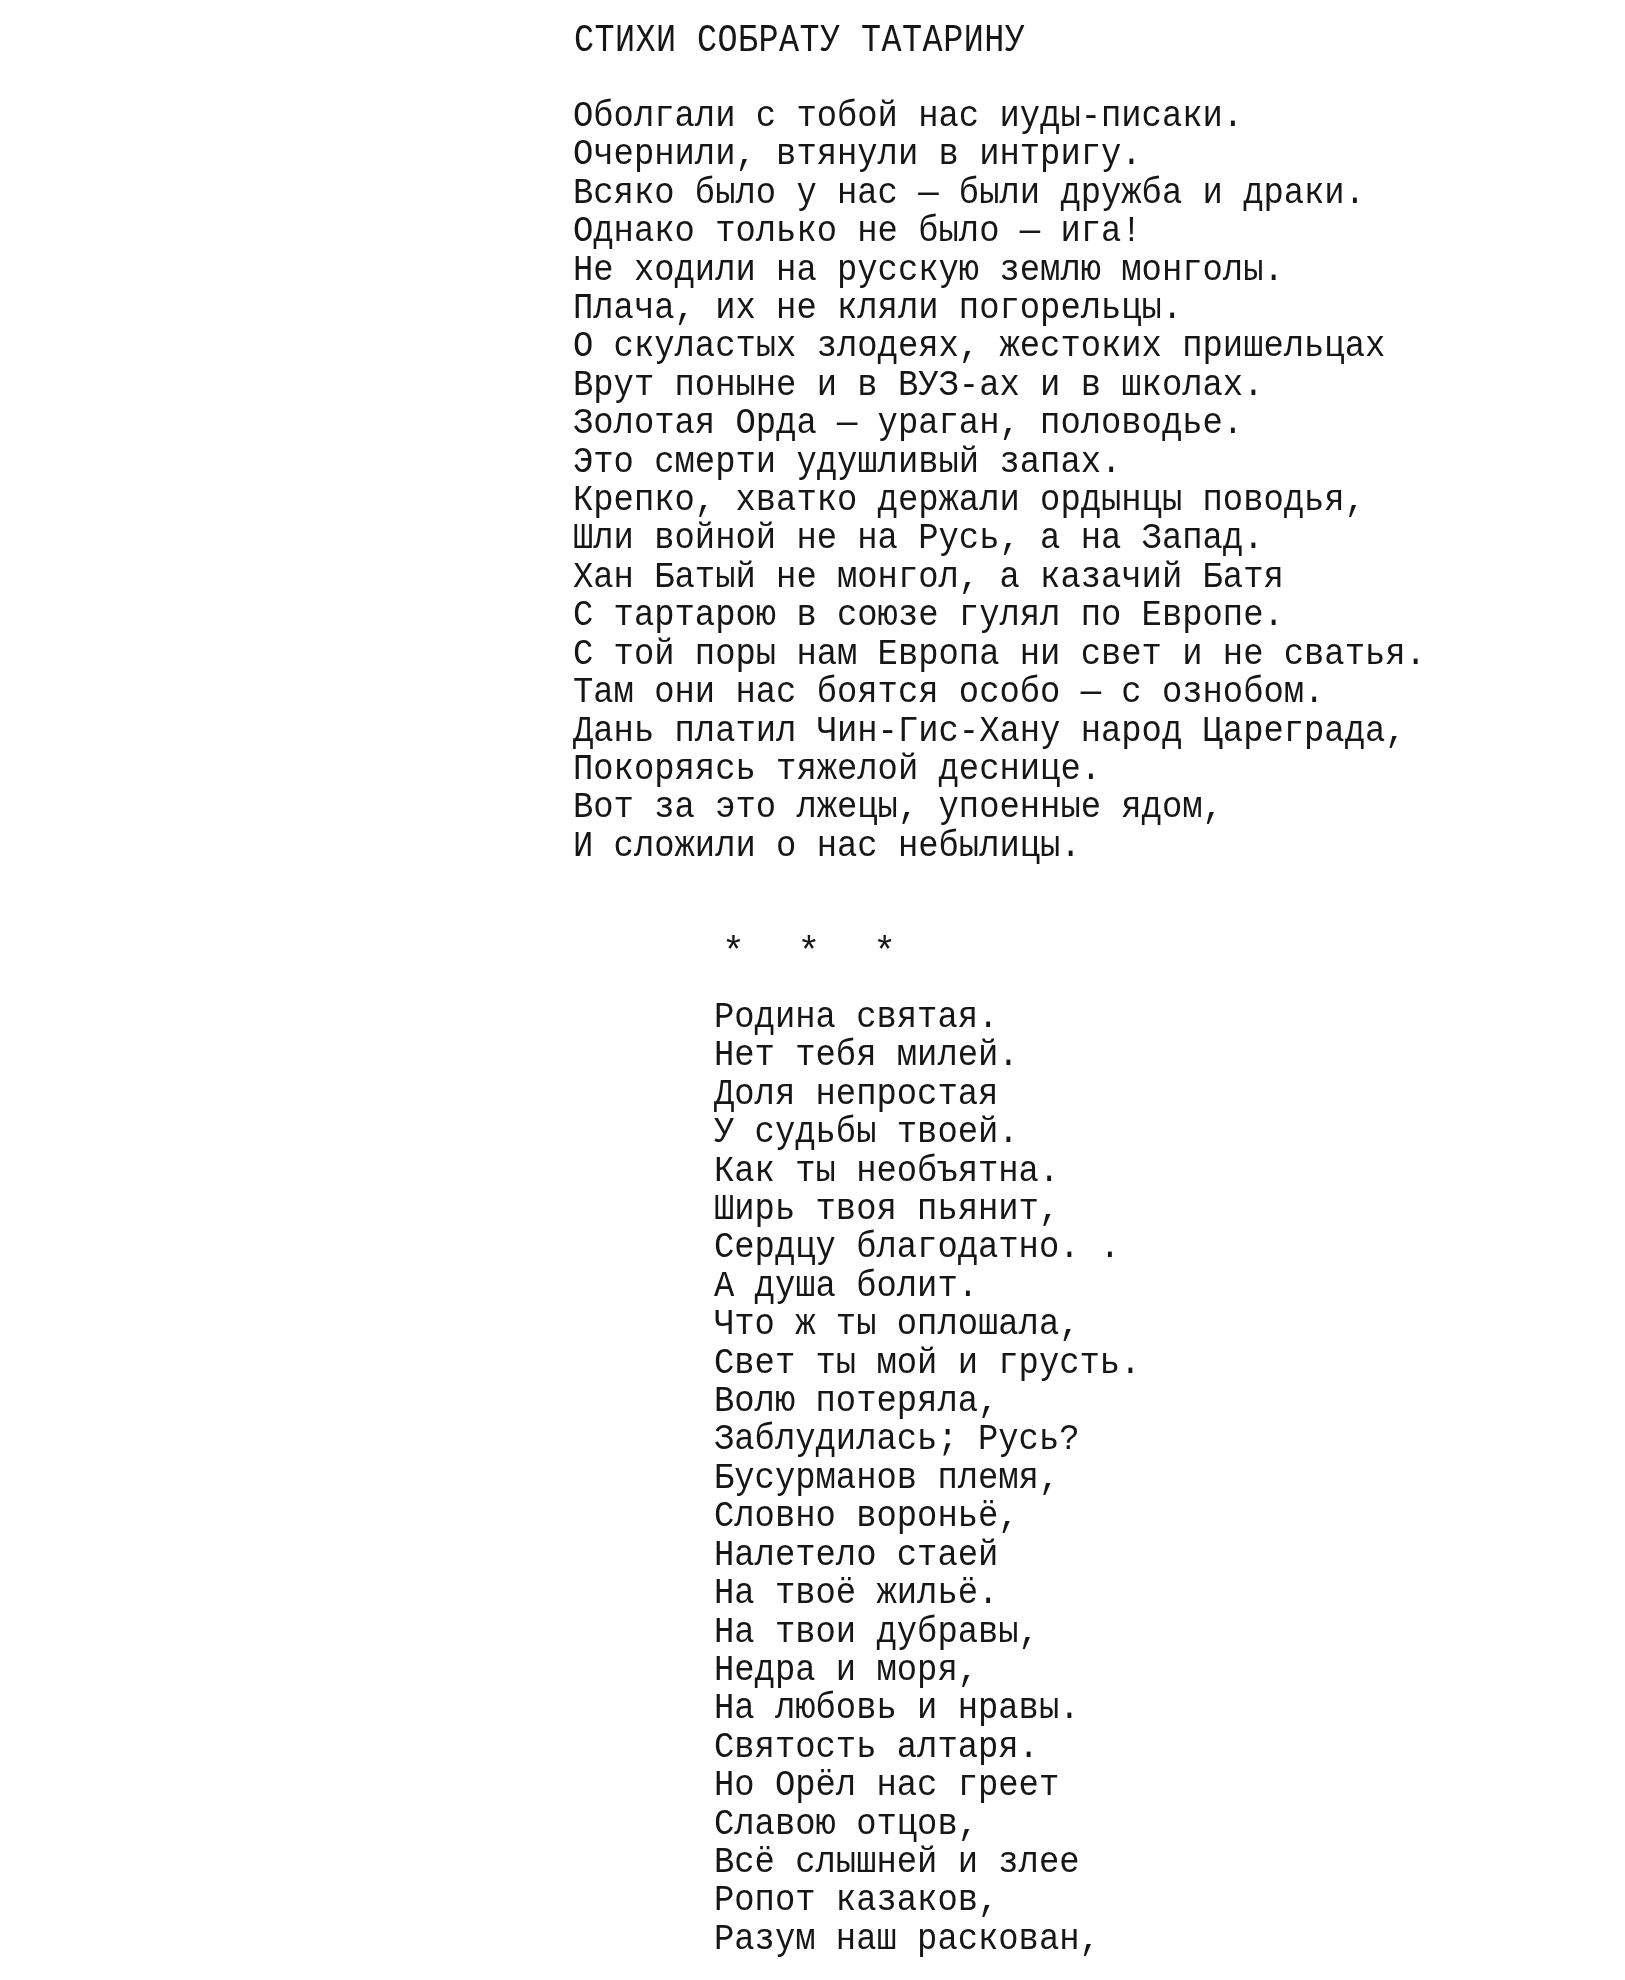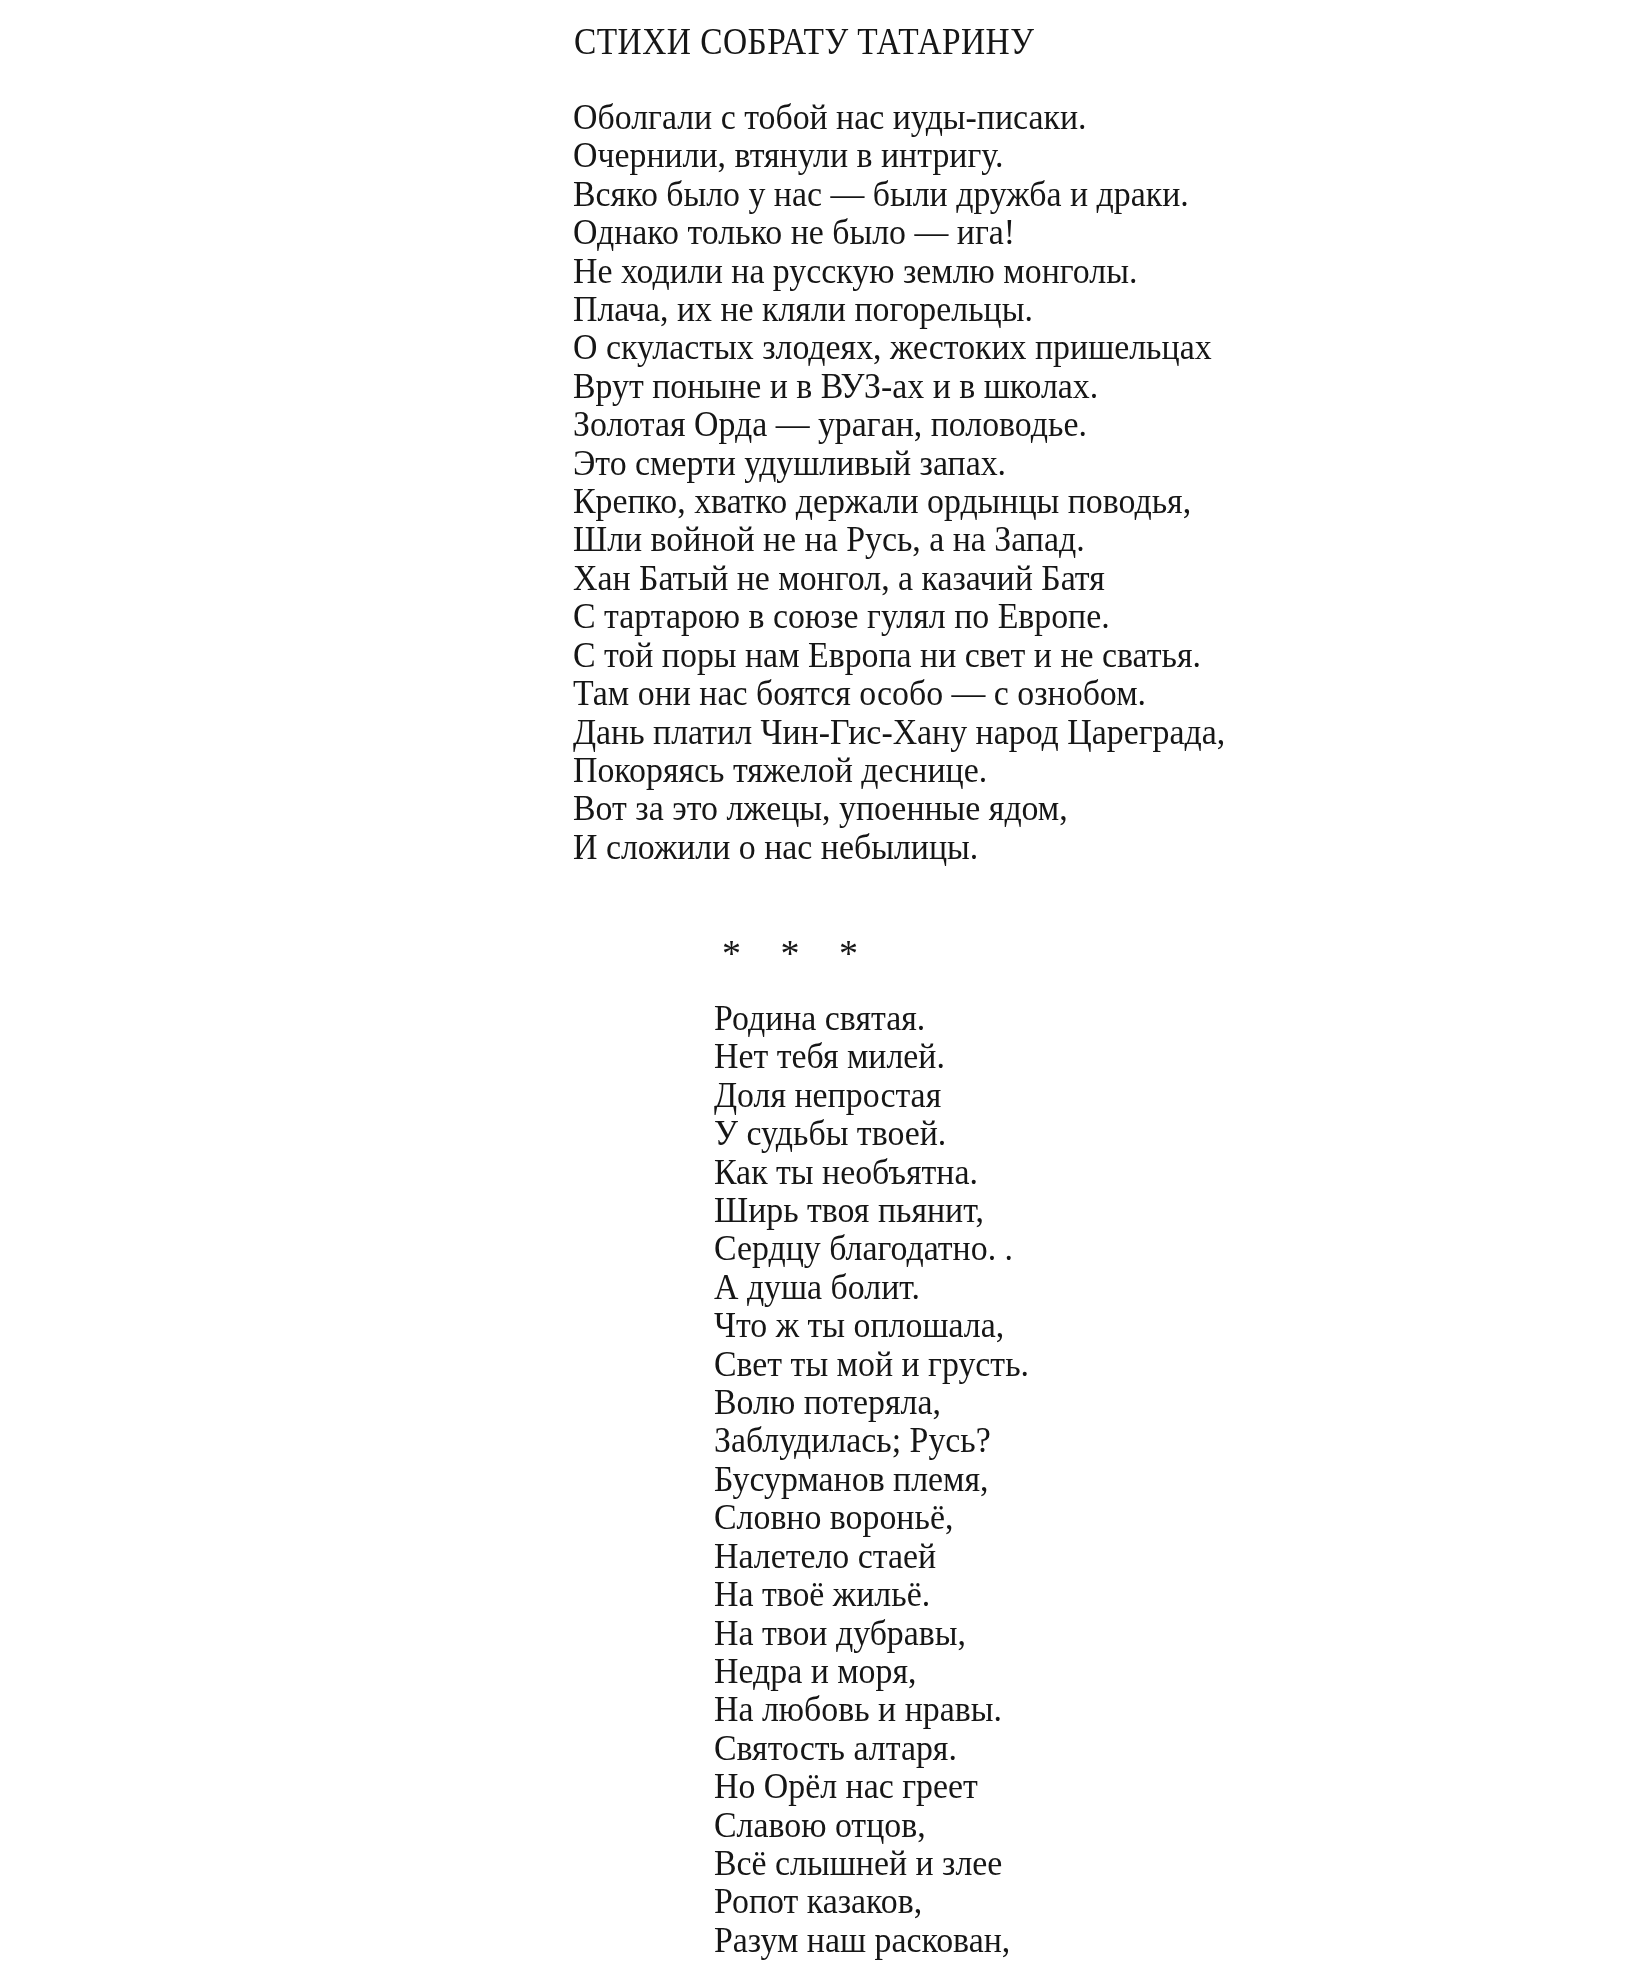--- a/index.html
+++ b/index.html
@@ -6,21 +6,21 @@
     margin: 0;
     padding: 0;
     background: #ffffff;
   }
   .page {
     position: relative;
     width: 1625px;
     height: 1980px;
     background: #ffffff;
     color: #161616;
-    font-family: Liberation Serif, serif;
+    font-family: Liberation Mono, monospace;
     overflow: hidden;
   }
   .title {
     position: absolute;
     top: 20px;
     left: 574px;
     font-size: 38px;
     line-height: 42px;
     font-weight: 400;
     letter-spacing: 0.5px;

